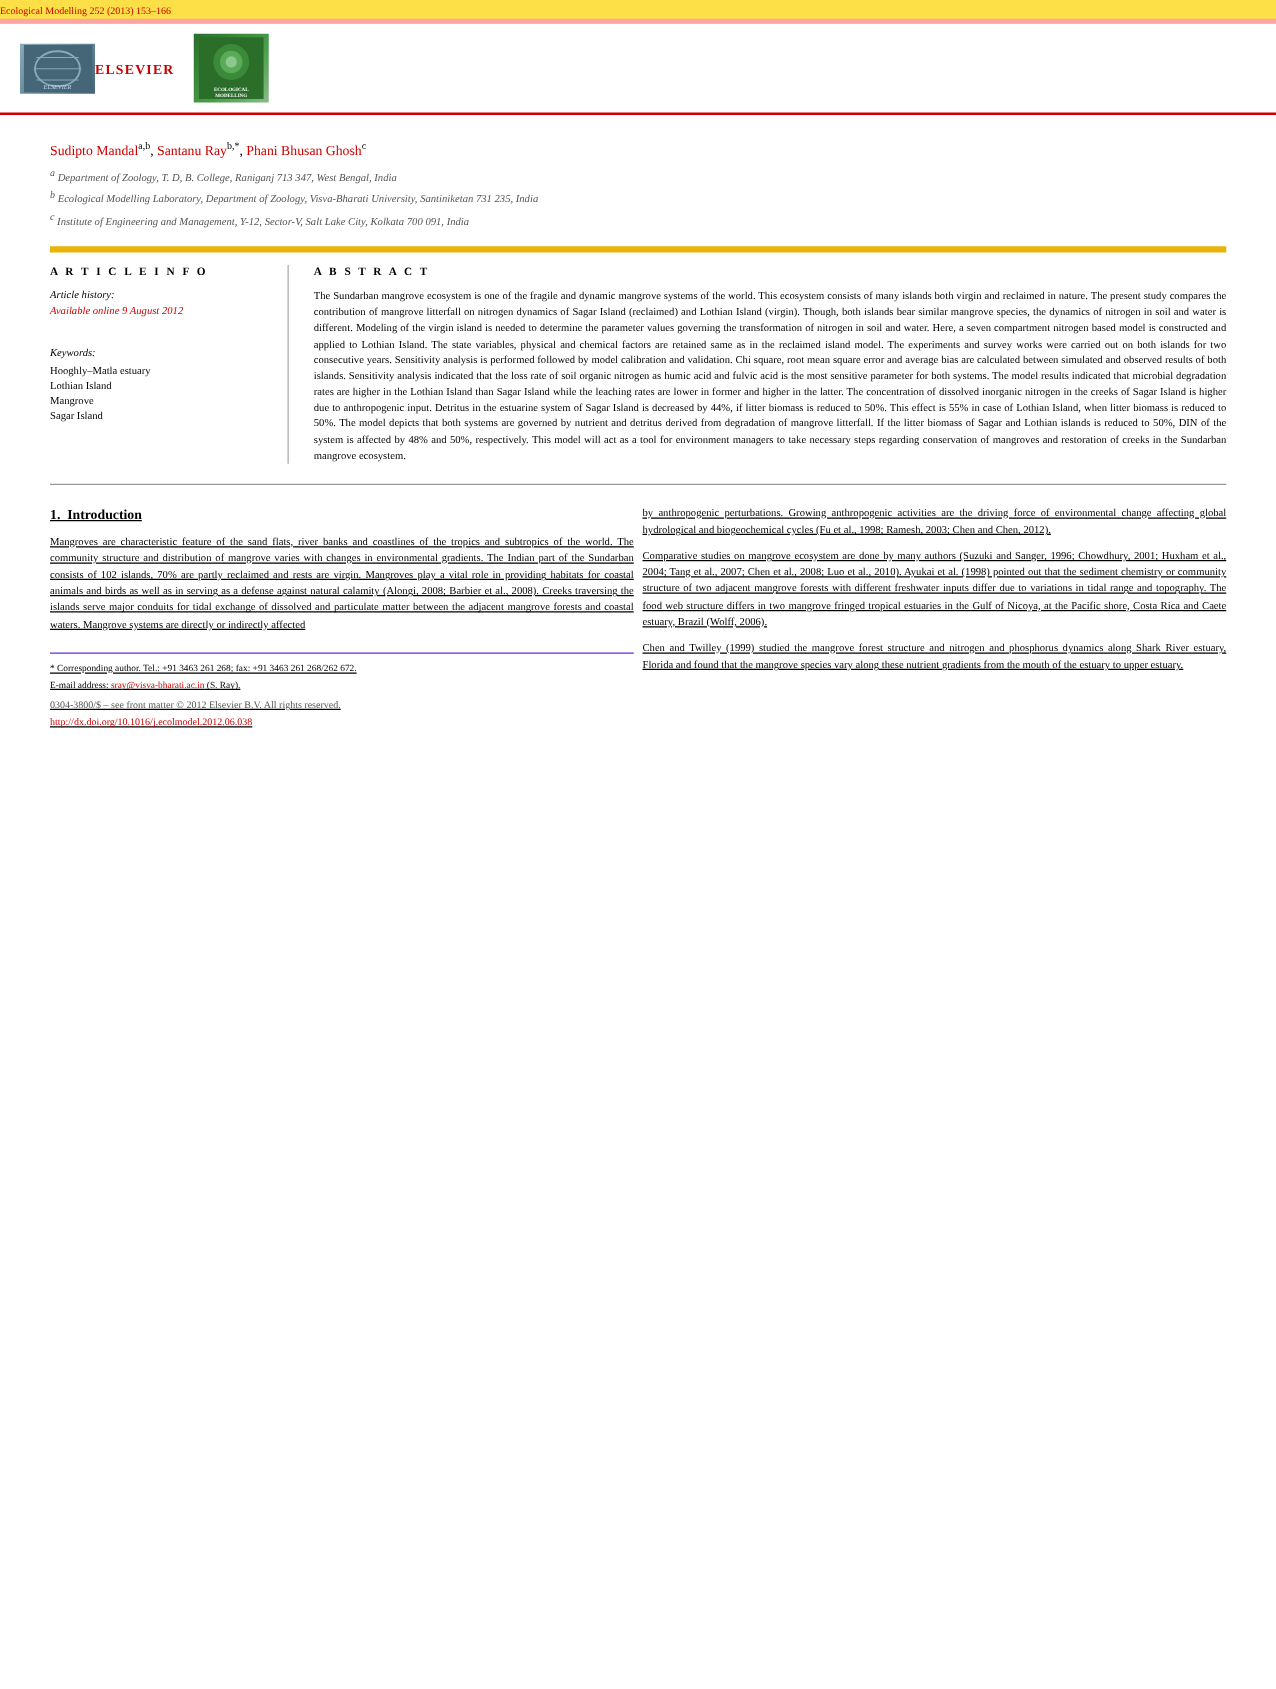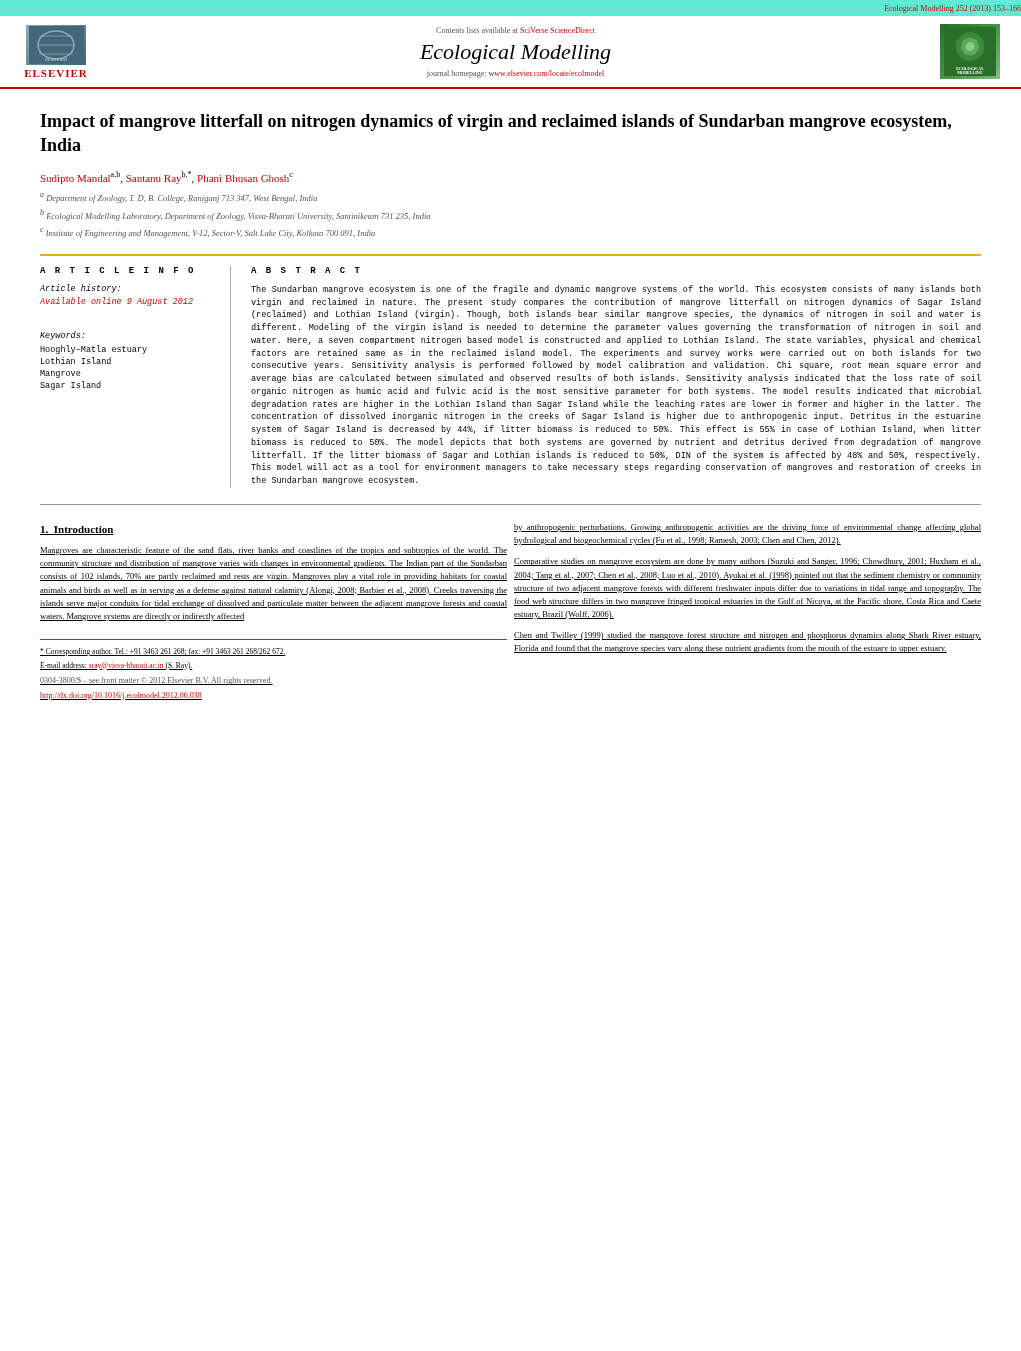--- a/index.html
+++ b/index.html
@@ -7,39 +7,39 @@
       font-family: "Times New Roman", Times, serif;
       font-size: 10px;
       background: #fff;
       color: #000;
       width: 1021px;
       min-height: 1351px;
     }
 
     
     .journal-top-bar {
-      background: #5eead4;
-      text-align: right;
+      background: #fde047;
+      text-align: left;
       padding: 4px 0 2px;
       font-size: 8px;
       color: #c00;
-      border-bottom: 1px solid #fca5a5;
+      border-bottom: 4px solid #fca5a5;
     }
 
     .journal-header {
       display: flex;
       align-items: stretch;
       border-bottom: 2px solid #c00;
       padding: 8px 16px;
       gap: 10px;
     }
 
     .elsevier-logo {
       display: flex;
-      flex-direction: column;
+      flex-direction: row;
       align-items: center;
       justify-content: center;
       min-width: 80px;
     }
     .elsevier-logo .elsevier-wordmark {
       font-size: 11px;
       font-weight: bold;
       color: #c00;
       letter-spacing: 1px;
       margin-top: 2px;
@@ -146,22 +146,21 @@
     }
     .aff-letter {
       font-size: 8px;
       vertical-align: super;
     }
 
     .two-col {
       display: flex;
       gap: 20px;
       margin-top: 10px;
-      border-top: 2px solid #eab308;
-      font-family: Liberation Mono, monospace;
+      border-top: 5px solid #eab308;
     }
 
     .article-info {
       width: 170px;
       min-width: 170px;
       padding-top: 10px;
       font-size: 8.5px;
     }
     .article-info h3 {
       font-size: 9px;
@@ -300,49 +299,37 @@
         <ellipse cx="27" cy="19" rx="18" ry="14" fill="none" stroke="#8ab" stroke-width="1.5"></ellipse>
         <line x1="10" y1="10" x2="44" y2="10" stroke="#8ab" stroke-width="0.8"></line>
         <line x1="8" y1="19" x2="46" y2="19" stroke="#8ab" stroke-width="0.8"></line>
         <line x1="10" y1="28" x2="44" y2="28" stroke="#8ab" stroke-width="0.8"></line>
         <text x="27" y="35" text-anchor="middle" font-size="5" fill="#cde">ELSEVIER</text>
       </svg>
     </div>
     <div class="elsevier-wordmark">ELSEVIER</div>
   </div>
 
-  <div class="journal-header-center">
-    <div class="sciverse-line">
-      <span>Contents lists available at</span>
-      <a href="#">SciVerse ScienceDirect</a>
-    </div>
-    <div class="journal-title-main">Ecological Modelling</div>
-    <div class="journal-homepage">
-      <span>journal homepage:</span>
-      <a href="#">www.elsevier.com/locate/ecolmodel</a>
-    </div>
-  </div>
 
   <div class="journal-logo-right">
     <div class="eco-logo-box">
       <svg width="58" height="55" viewBox="0 0 58 55">
         <rect width="58" height="55" fill="#2a6e2a"></rect>
         <circle cx="29" cy="22" r="16" fill="#3a8a3a"></circle>
         <circle cx="29" cy="22" r="10" fill="#5aaa5a"></circle>
         <circle cx="29" cy="22" r="5" fill="#8aca8a"></circle>
         <text x="29" y="48" text-anchor="middle" font-size="4.5" fill="#fff" font-weight="bold">ECOLOGICAL</text>
         <text x="29" y="53" text-anchor="middle" font-size="4.5" fill="#fff" font-weight="bold">MODELLING</text>
       </svg>
     </div>
   </div>
 </div>
 
 <div class="paper-body">
 
-  <div class="paper-title">Impact of mangrove litterfall on nitrogen dynamics of virgin and reclaimed islands of Sundarban mangrove ecosystem, India</div>
 
   <div class="authors">
     <a href="#">Sudipto Mandal</a><span class="author-sup">a,b</span>,
     <a href="#">Santanu Ray</a><span class="author-sup">b,*</span>,
     <a href="#">Phani Bhusan Ghosh</a><span class="author-sup">c</span>
   </div>
 
   <div class="affiliations">
     <div><span class="aff-letter">a</span> <span>Department of Zoology, T. D, B. College, Raniganj 713 347, West Bengal, India</span></div>
     <div><span class="aff-letter">b</span> <span>Ecological Modelling Laboratory, Department of Zoology, Visva-Bharati University, Santiniketan 731 235, India</span></div>

